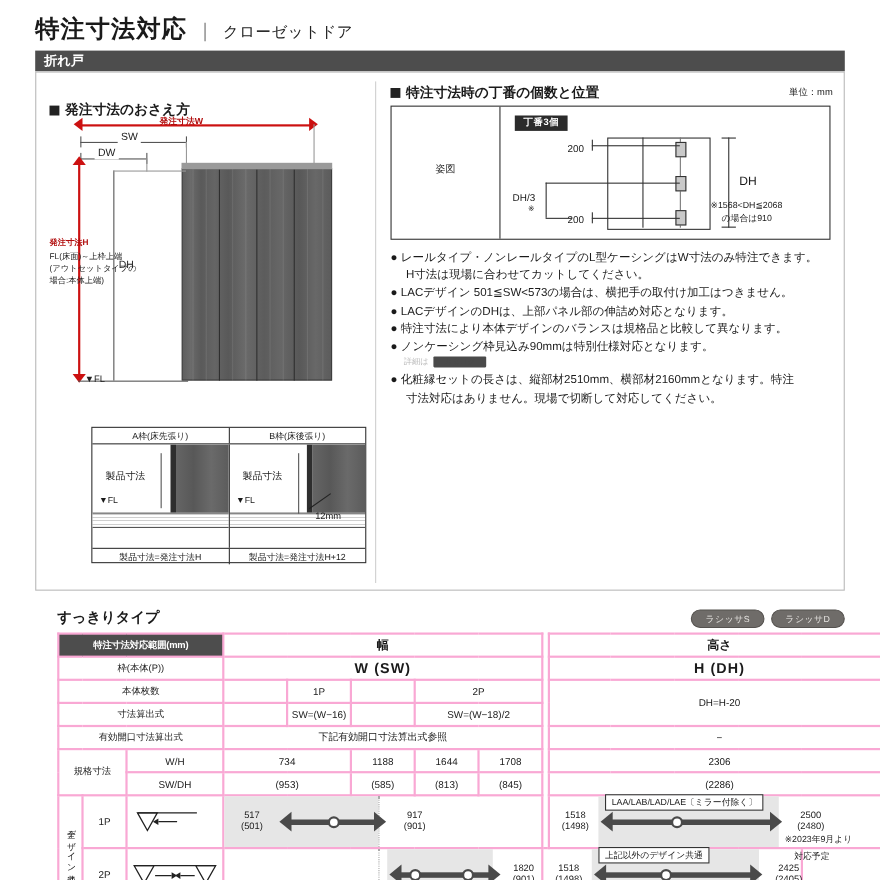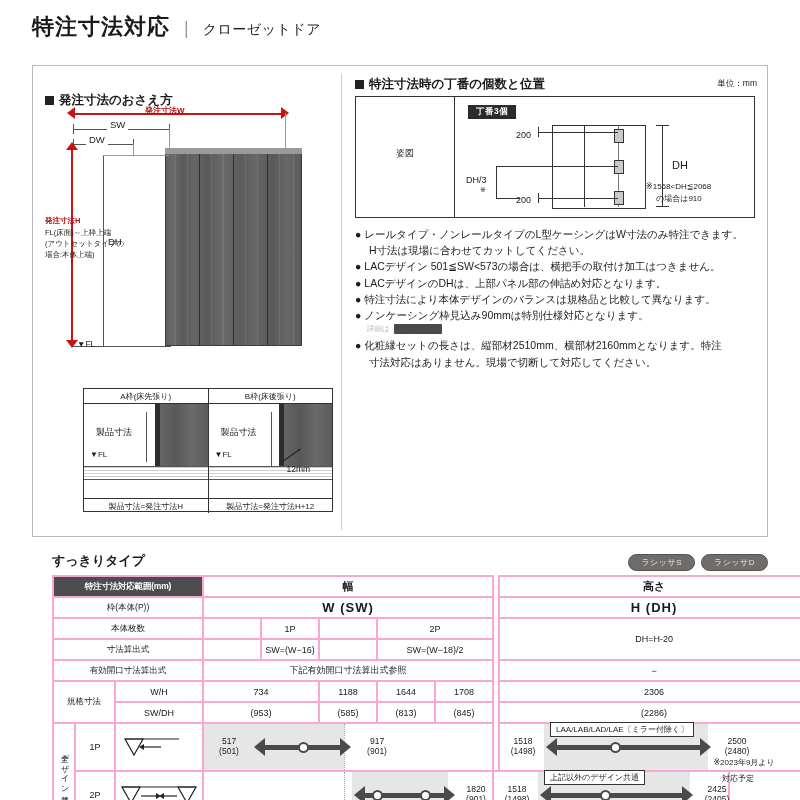--- a/index.html
+++ b/index.html
@@ -121,20 +121,21 @@
 </head>
 <body>
 
 <div class="page">
 
   <div class="header">
     <span class="title">特注寸法対応</span>
     <span class="divider">|</span>
     <span class="subtitle">クローゼットドア</span>
   </div>
+  <div class="bandbar">折れ戸</div>
 
   <div class="panel">
 
     <div class="left-sec sectitle">
       <span class="sq"></span>
       <span>発注寸法のおさえ方</span>
     </div>
 
     <div class="diagram">
 

